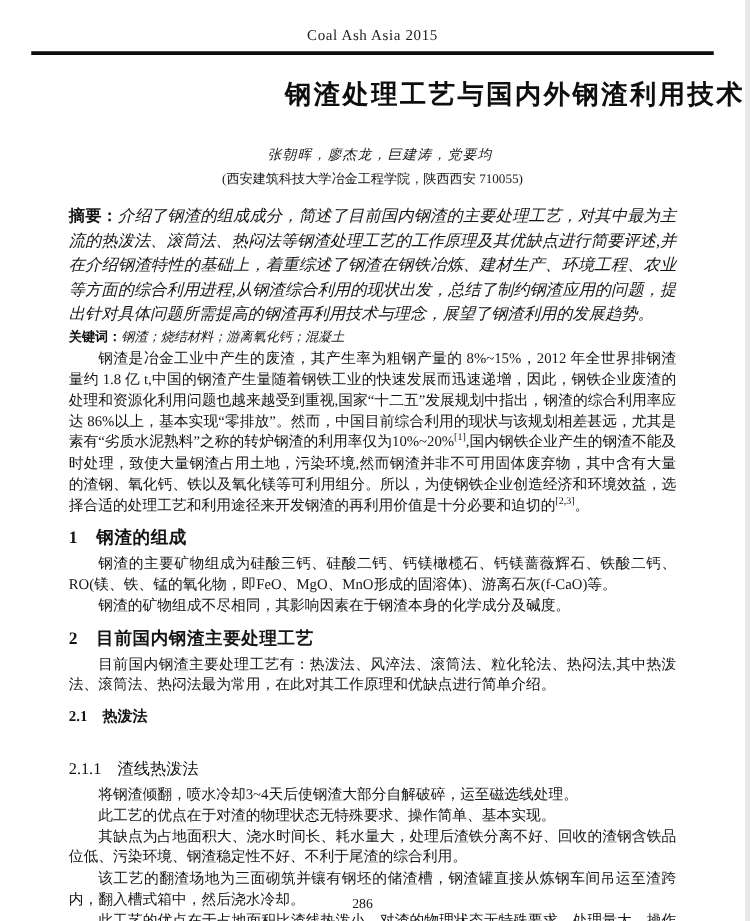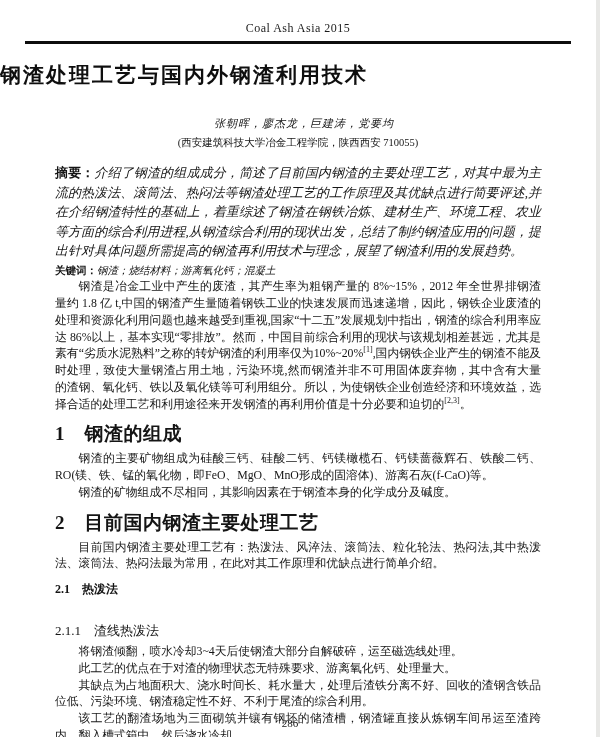--- a/index.html
+++ b/index.html
@@ -23,21 +23,21 @@
     letter-spacing:.5px;
     color:#1a1a1a;
   }
   .head-rule{
     width:546px;
     margin:5px auto 0 auto;
     border-bottom:3px solid #0d0d0d;
   }
   .title{
     margin:17px 0 0 0;
-    text-align:left;
+    text-align:right;
     font-size:21px;
     font-weight:bold;
     letter-spacing:2px;
     color:#0e0e0e;
   }
   .authors{
     margin-top:27px;
     text-align:center;
     font-size:11px;
     letter-spacing:1px;
@@ -72,21 +72,21 @@
     font-size:11.8px;
     line-height:1.42;
     text-align:justify;
   }
   .indent{ text-indent:2em; }
   p.body-text{ margin-top:0; margin-bottom:0; }
   .intro{ margin-top:12px; }
   sup{ font-size:8px; line-height:0; }
   h2.sec{
     margin:9px 55px 3px 55px;
-    font-size:19px;
+    font-size:14px;
     font-weight:bold;
     letter-spacing:.5px;
   }
   h3.subsec{
     margin:9px 55px 3px 55px;
     font-size:12px;
     font-weight:bold;
   }
   h4.subsubsec{
     margin:24px 55px 3px 55px;
@@ -124,21 +124,21 @@
   <p class="body-text indent">钢渣的主要矿物组成为硅酸三钙、硅酸二钙、钙镁橄榄石、钙镁蔷薇辉石、铁酸二钙、RO(镁、铁、锰的氧化物，即FeO、MgO、MnO形成的固溶体)、游离石灰(f-CaO)等。</p>
   <p class="body-text indent">钢渣的矿物组成不尽相同，其影响因素在于钢渣本身的化学成分及碱度。</p>
 
   <h2 class="sec">2　目前国内钢渣主要处理工艺</h2>
   <p class="body-text indent">目前国内钢渣主要处理工艺有：热泼法、风淬法、滚筒法、粒化轮法、热闷法,其中热泼法、滚筒法、热闷法最为常用，在此对其工作原理和优缺点进行简单介绍。</p>
 
   <h3 class="subsec">2.1　热泼法</h3>
 
   <h4 class="subsubsec">2.1.1　渣线热泼法</h4>
   <p class="body-text indent">将钢渣倾翻，喷水冷却3~4天后使钢渣大部分自解破碎，运至磁选线处理。</p>
-  <p class="body-text indent">此工艺的优点在于对渣的物理状态无特殊要求、游离氧化钙、处理量大。</p>
+  <p class="body-text indent">此工艺的优点在于对渣的物理状态无特殊要求、操作简单、基本实现。</p>
   <p class="body-text indent">其缺点为占地面积大、浇水时间长、耗水量大，处理后渣铁分离不好、回收的渣钢含铁品位低、污染环境、钢渣稳定性不好、不利于尾渣的综合利用。</p>
 
   <p class="body-text indent">该工艺的翻渣场地为三面砌筑并镶有钢坯的储渣槽，钢渣罐直接从炼钢车间吊运至渣跨内，翻入槽式箱中，然后浇水冷却。</p>
   <p class="body-text indent">此工艺的优点在于占地面积比渣线热泼小、对渣的物理状态无特殊要求、处理量大、操作简单、建设费用比热闷装置少。</p>
 
   <div class="page-number">286</div>
 
 </div>
 
 </body></html>

